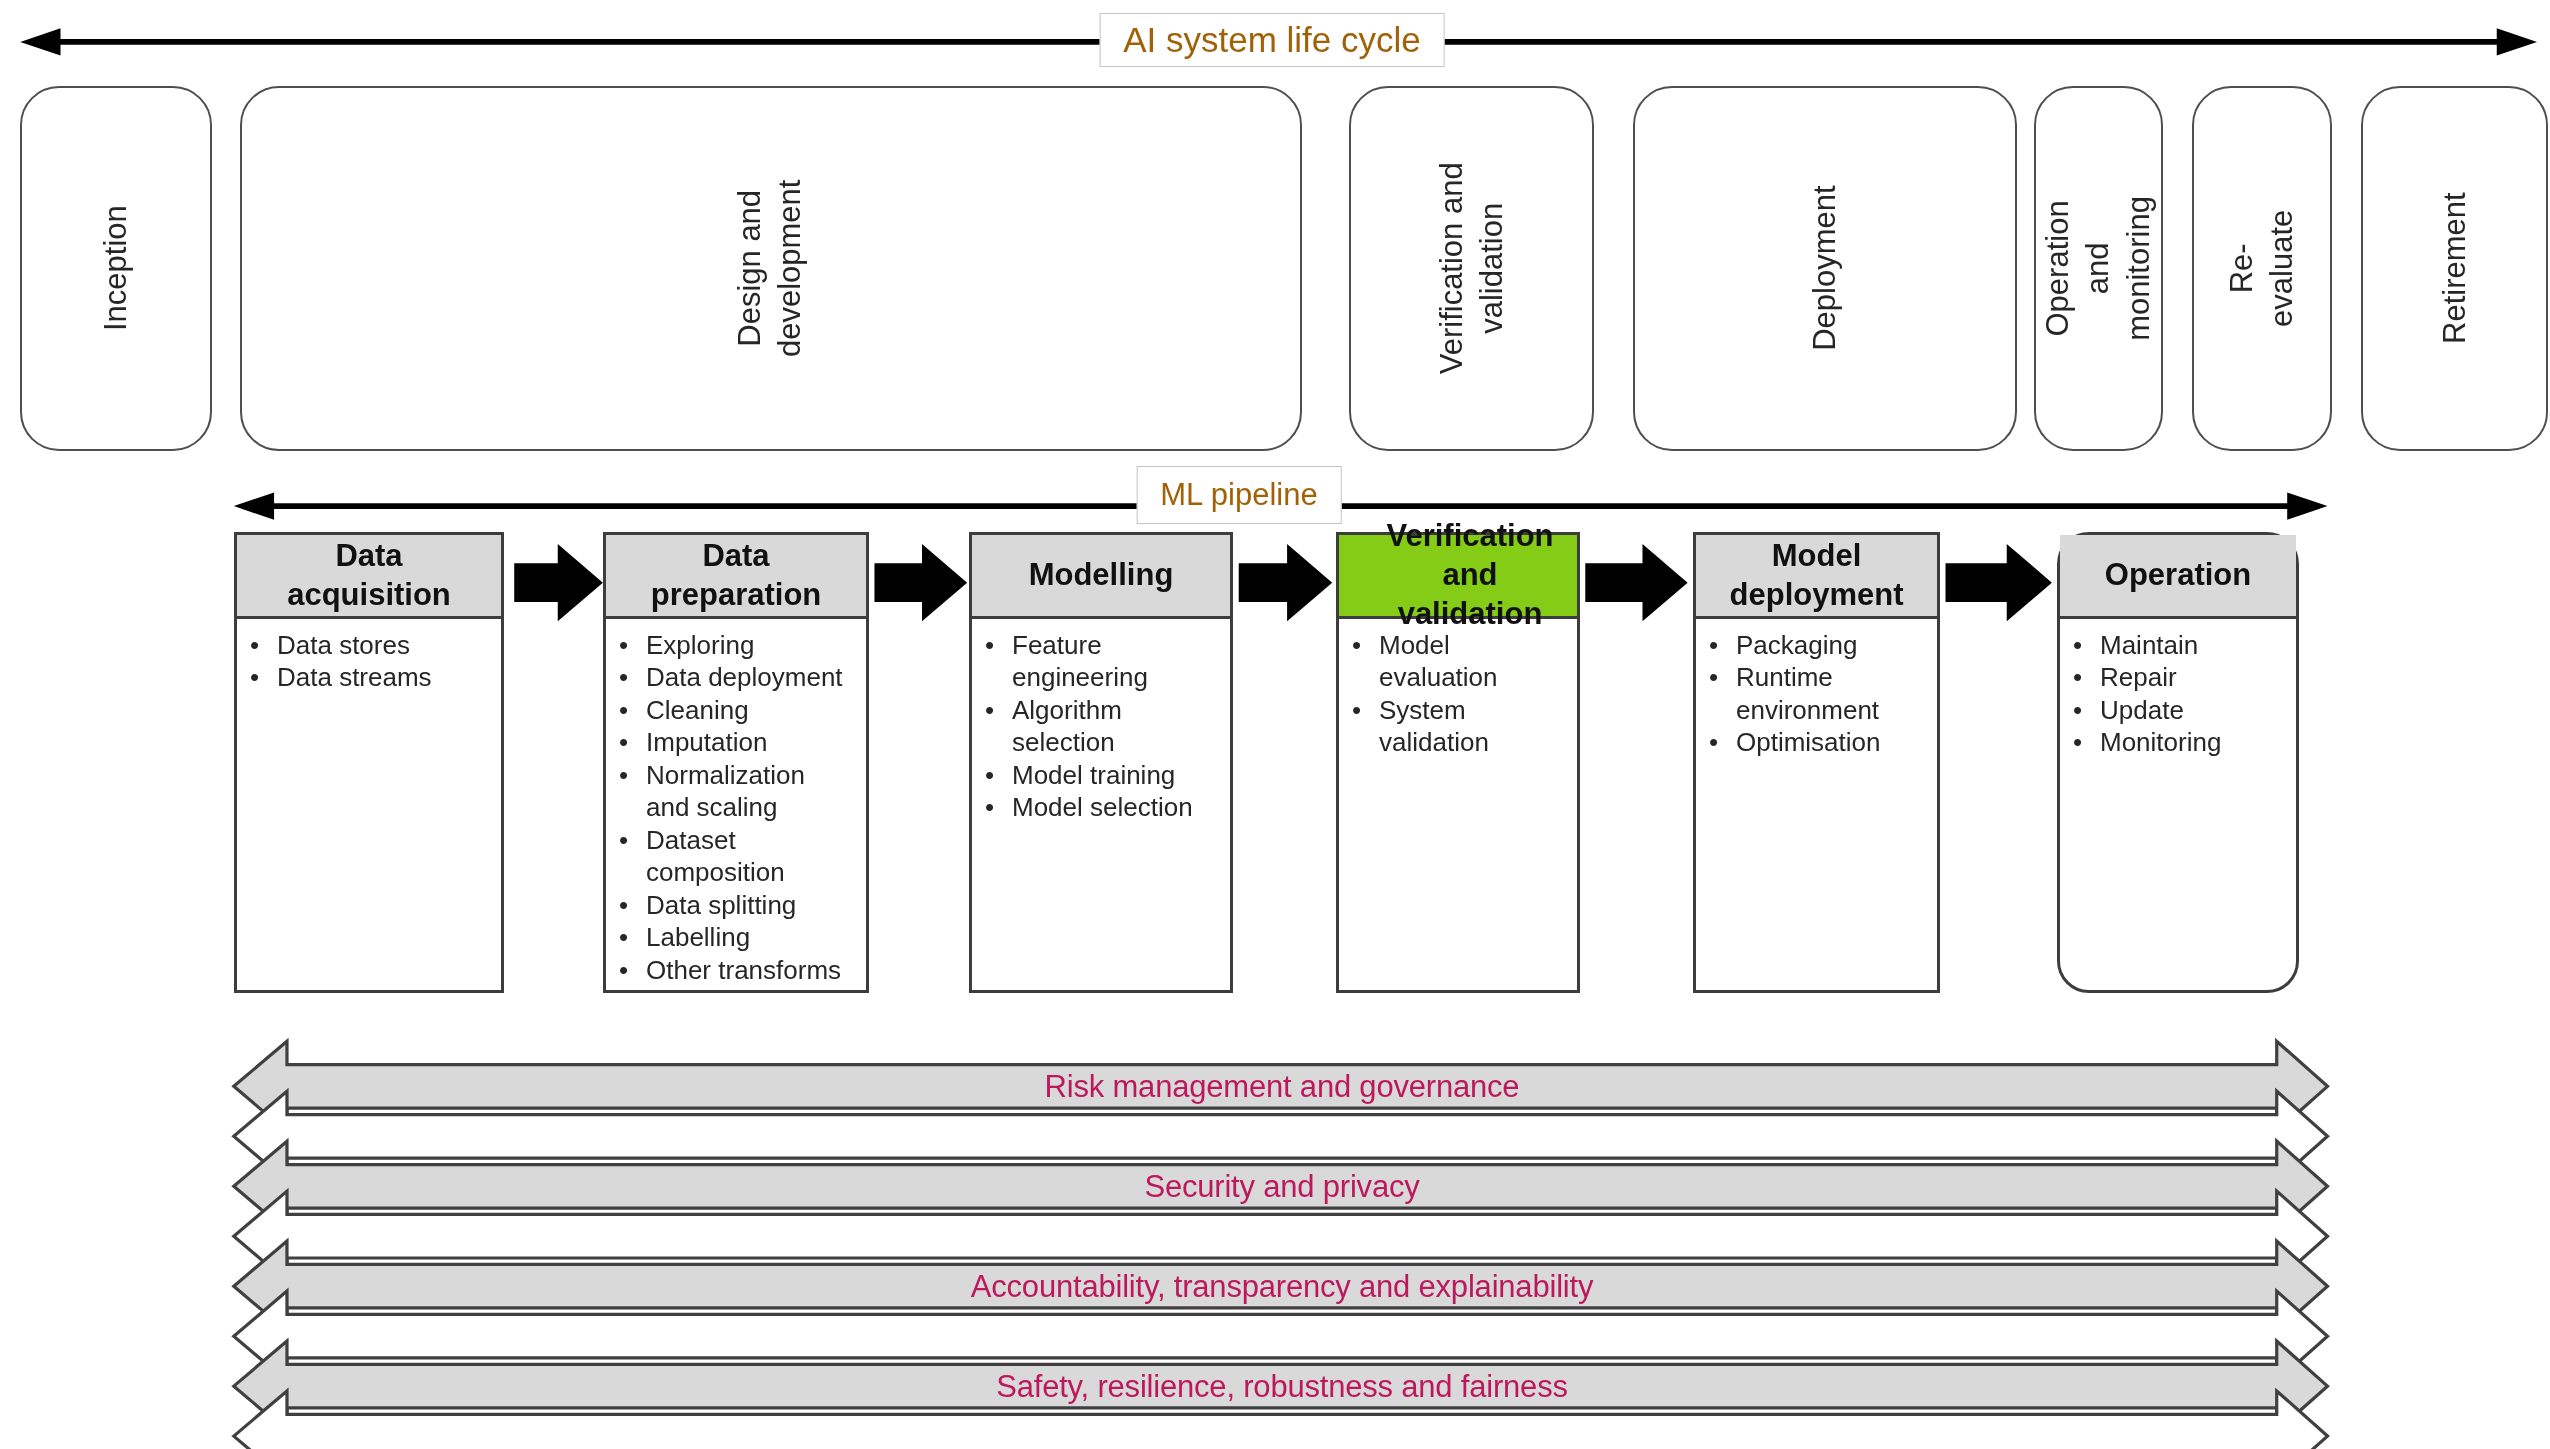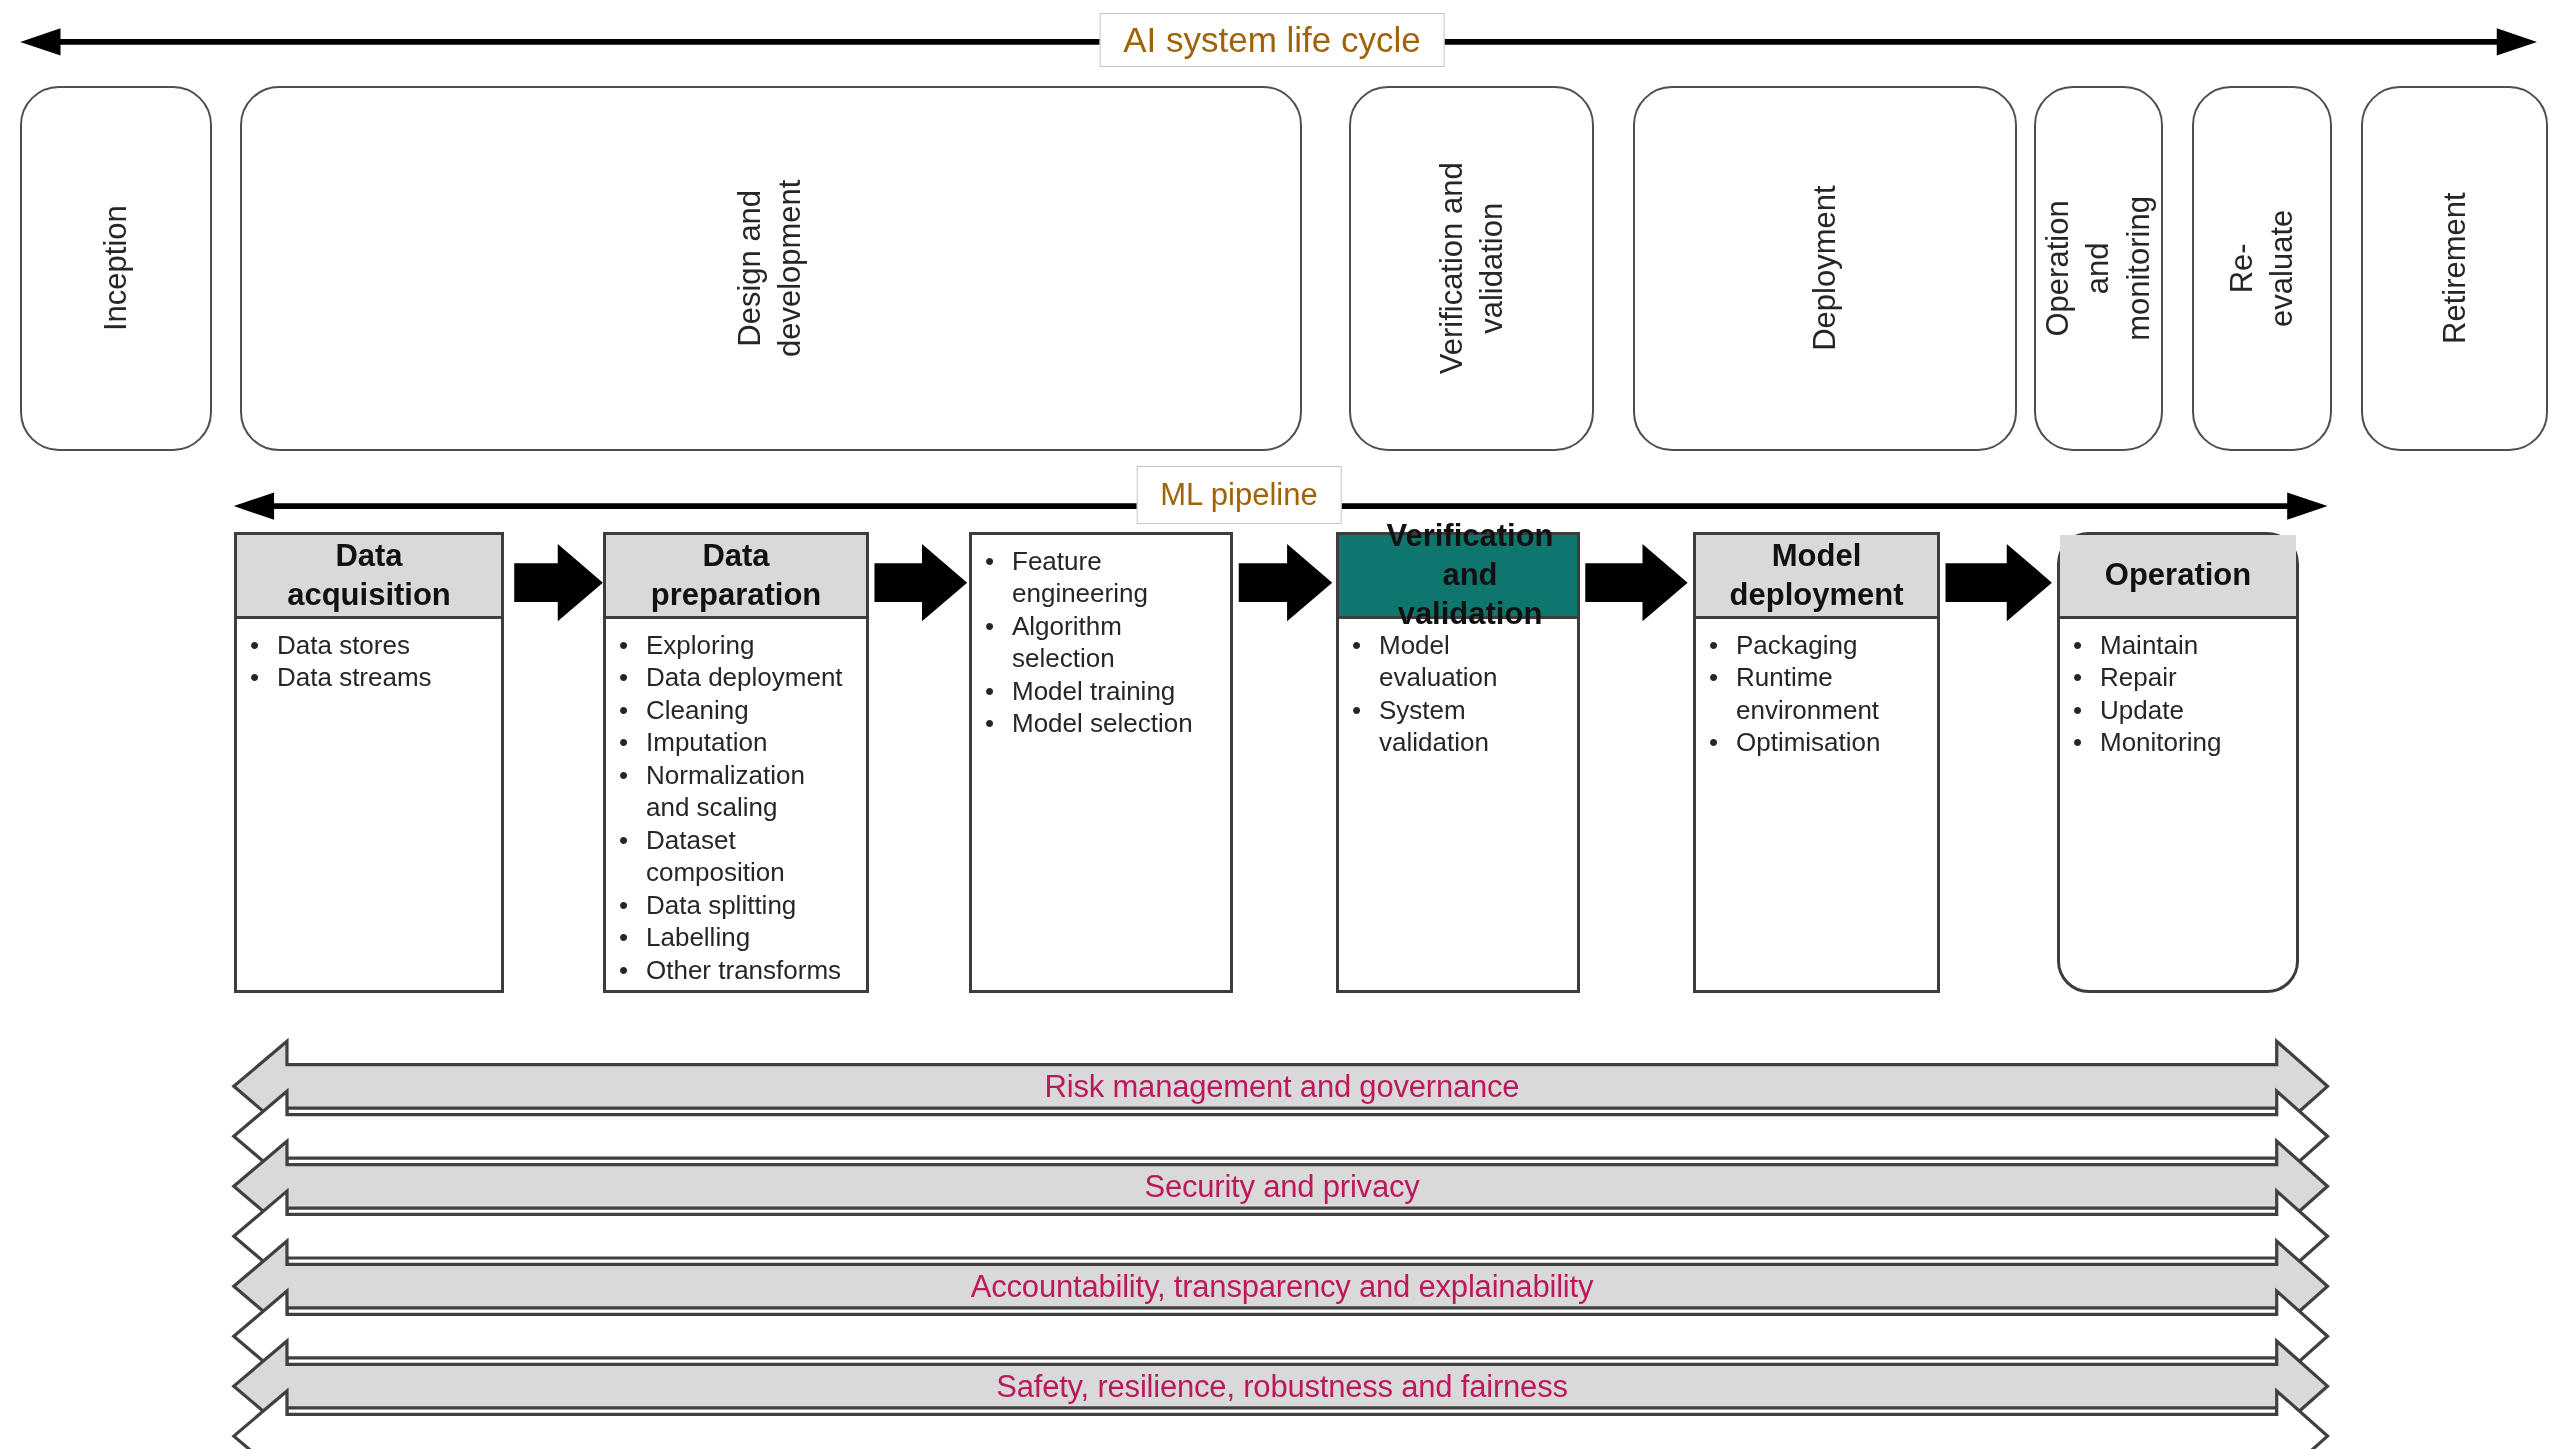--- a/index.html
+++ b/index.html
@@ -159,20 +159,21 @@
             <span class="pp-bullet">•</span>
             <span class="pp-text">Labelling</span>
           </div>
           <div class="pp-item">
             <span class="pp-bullet">•</span>
             <span class="pp-text">Other transforms</span>
           </div>
         </div>
       </div>
       <div class="pp-box" style="left: 969px; width: 264px;">
+        <div class="pp-head" style="background: rgb(217, 217, 217);">Modelling</div>
         <div class="pp-body">
           <div class="pp-item">
             <span class="pp-bullet">•</span>
             <span class="pp-text">Feature
 engineering</span>
           </div>
           <div class="pp-item">
             <span class="pp-bullet">•</span>
             <span class="pp-text">Algorithm
 selection</span>
@@ -181,21 +182,21 @@
             <span class="pp-bullet">•</span>
             <span class="pp-text">Model training</span>
           </div>
           <div class="pp-item">
             <span class="pp-bullet">•</span>
             <span class="pp-text">Model selection</span>
           </div>
         </div>
       </div>
       <div class="pp-box" style="left: 1336px; width: 244px;">
-        <div class="pp-head" style="background: #0f766e; padding-left: 24px;">Verification and
+        <div class="pp-head" style="background: #84cc16; padding-left: 24px;">Verification and
 validation</div>
         <div class="pp-body">
           <div class="pp-item">
             <span class="pp-bullet">•</span>
             <span class="pp-text">Model
 evaluation</span>
           </div>
           <div class="pp-item">
             <span class="pp-bullet">•</span>
             <span class="pp-text">System

